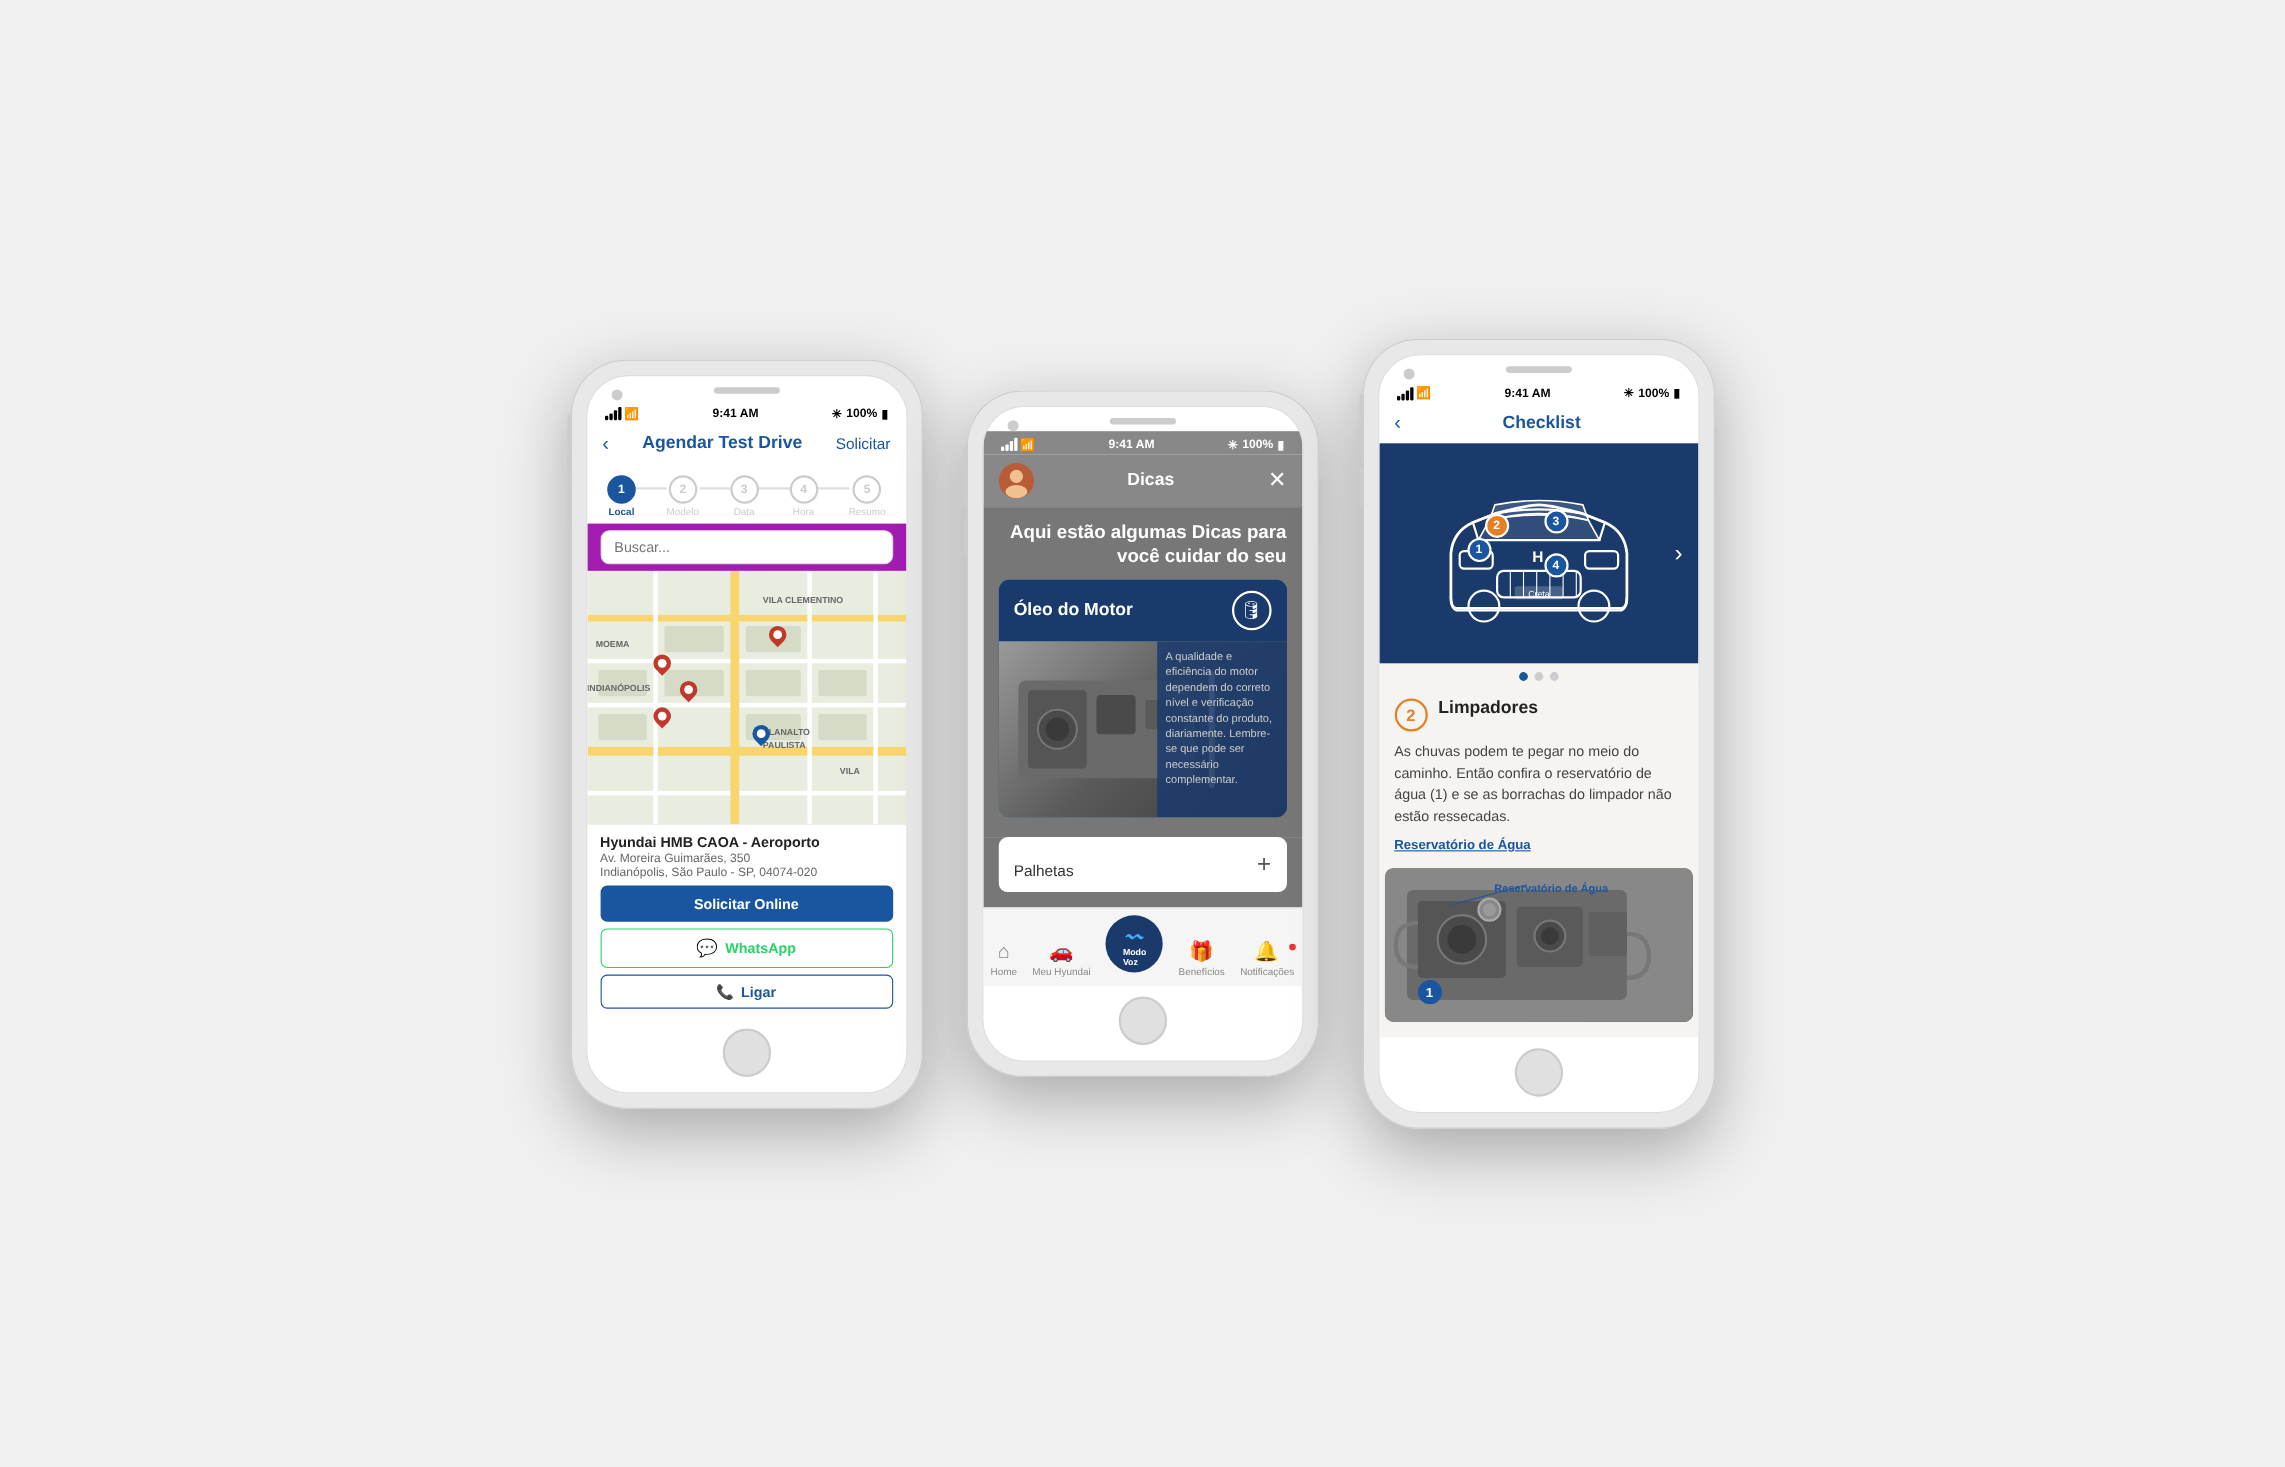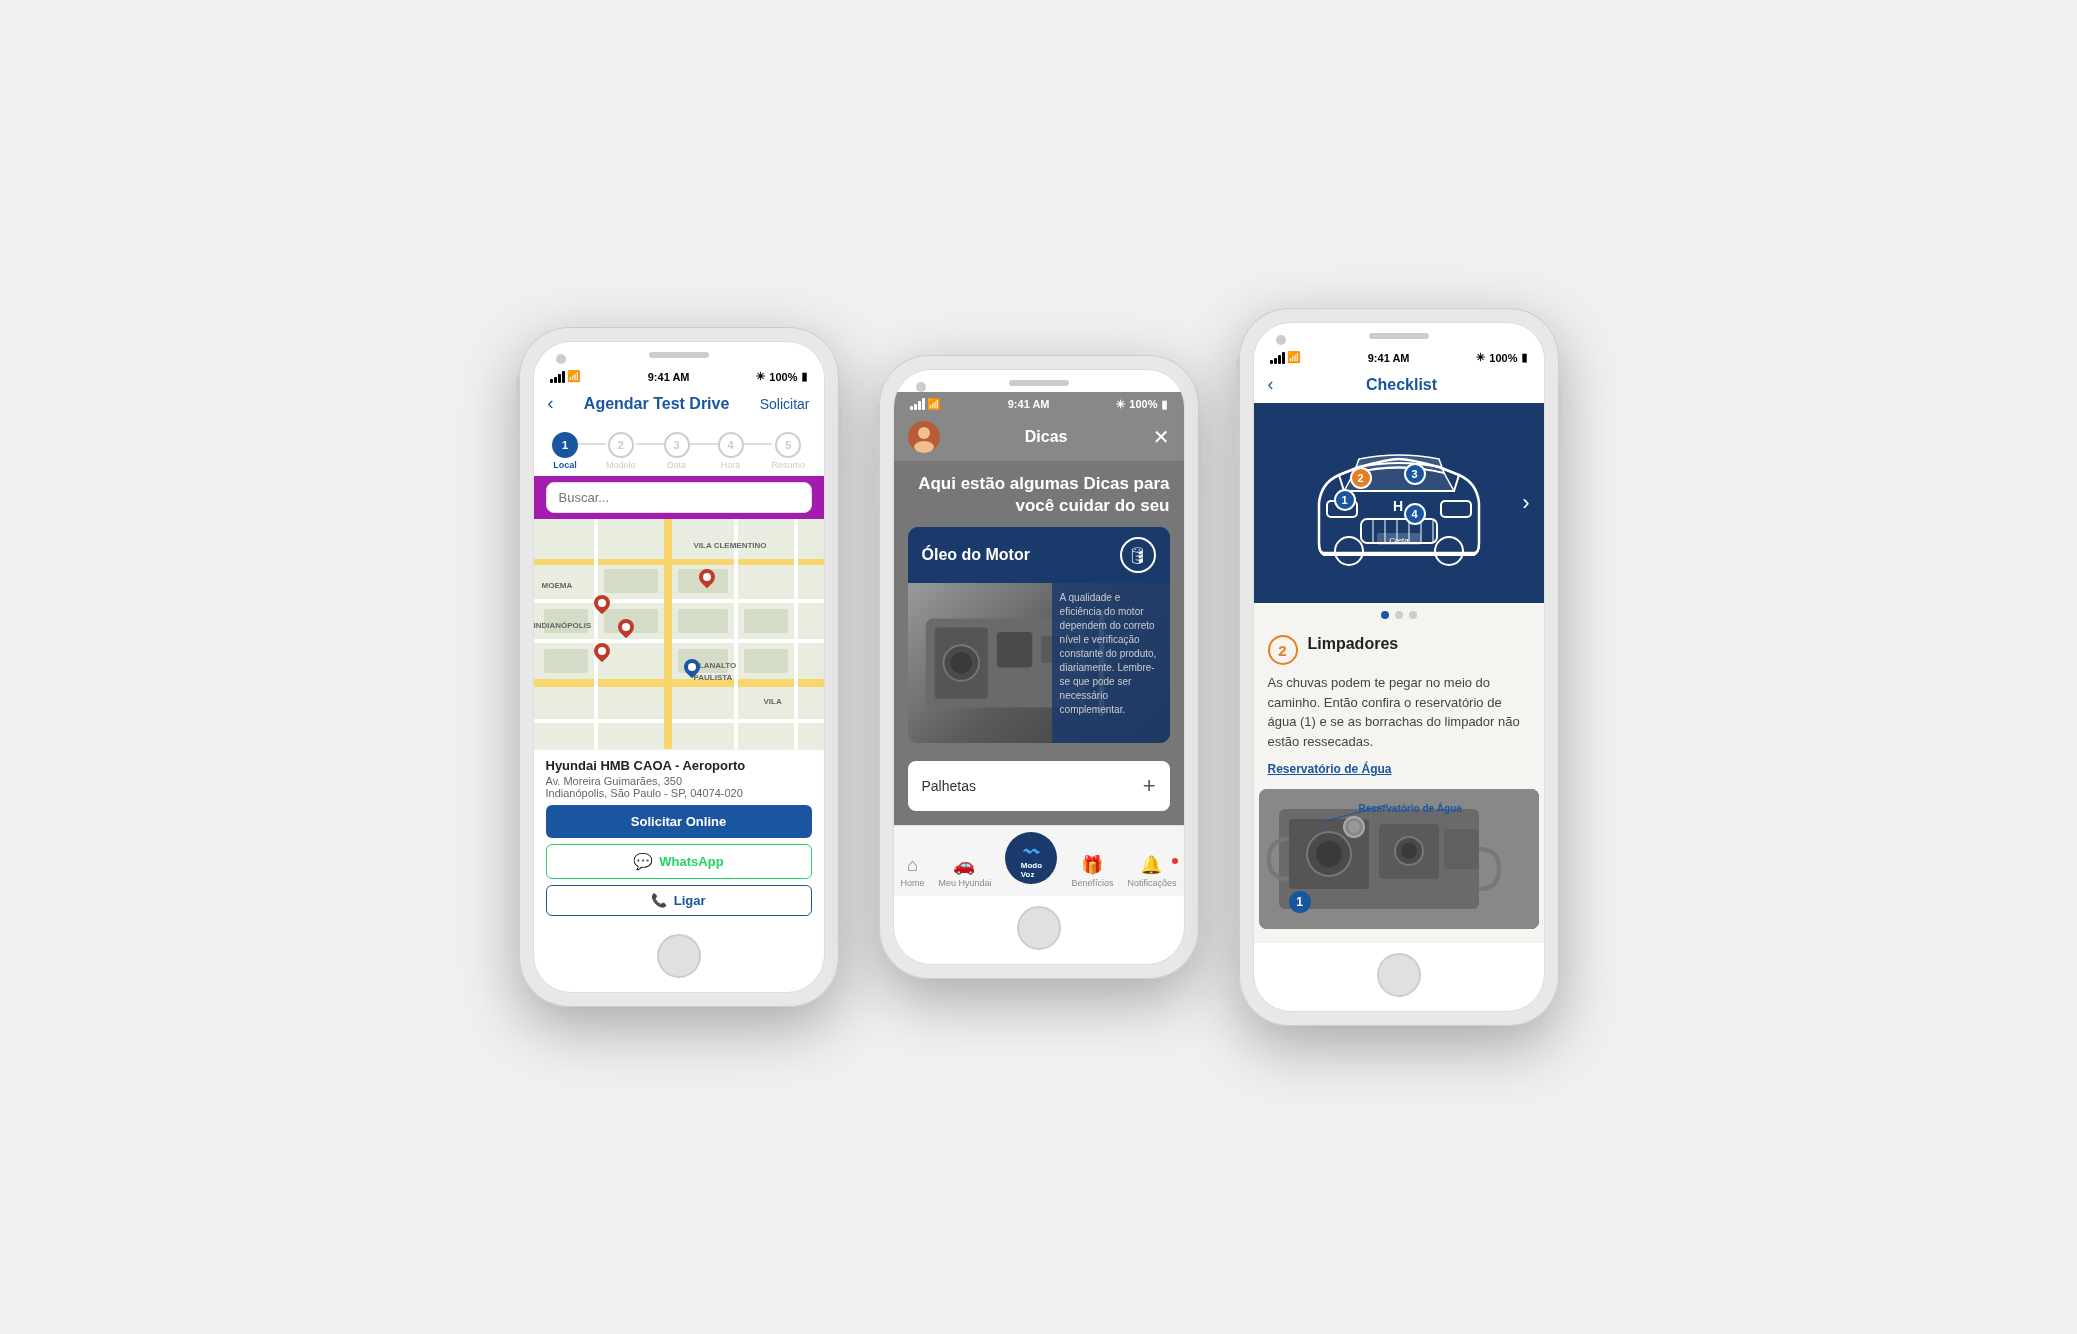--- a/index.html
+++ b/index.html
@@ -339,21 +339,21 @@
       background: rgba(26,58,107,0.85);
       padding: 8px;
       font-size: 10px;
       color: #ccc;
       line-height: 1.4;
     }
 
     .p2-palhetas {
       display: flex;
       justify-content: space-between;
-      align-items: center;
+      align-items: flex-end;
       padding: 12px 14px;
       background: #fff;
       border-radius: 8px;
       margin: 0 0 8px 0;
     }
     .p2-palhetas-label { font-size: 14px; color: #333; }
     .p2-palhetas-plus { font-size: 22px; color: #555; cursor: pointer; }
 
     .p2-navbar {
       display: flex;

